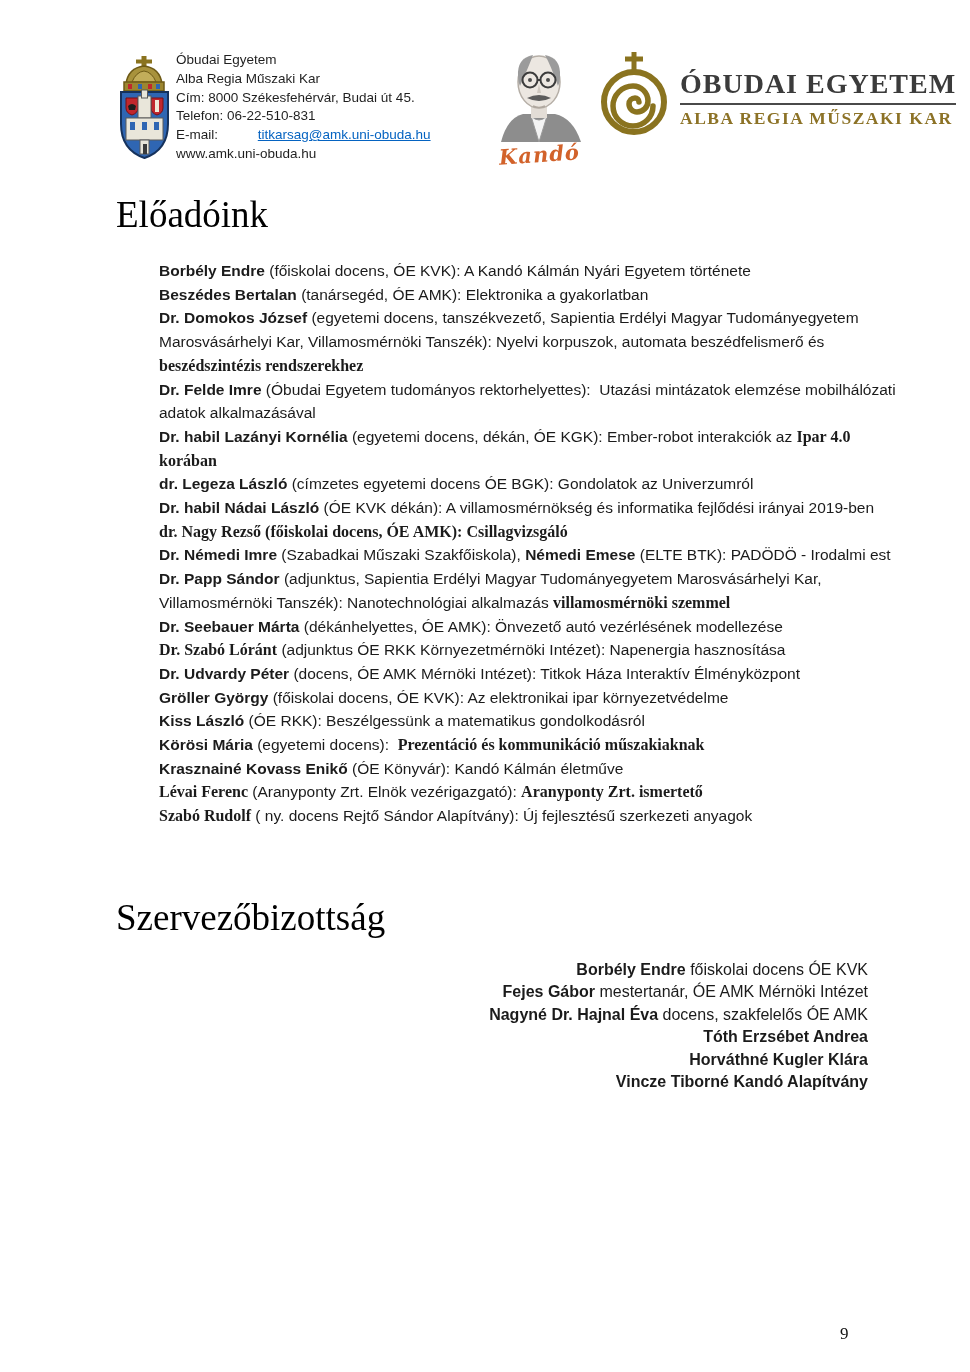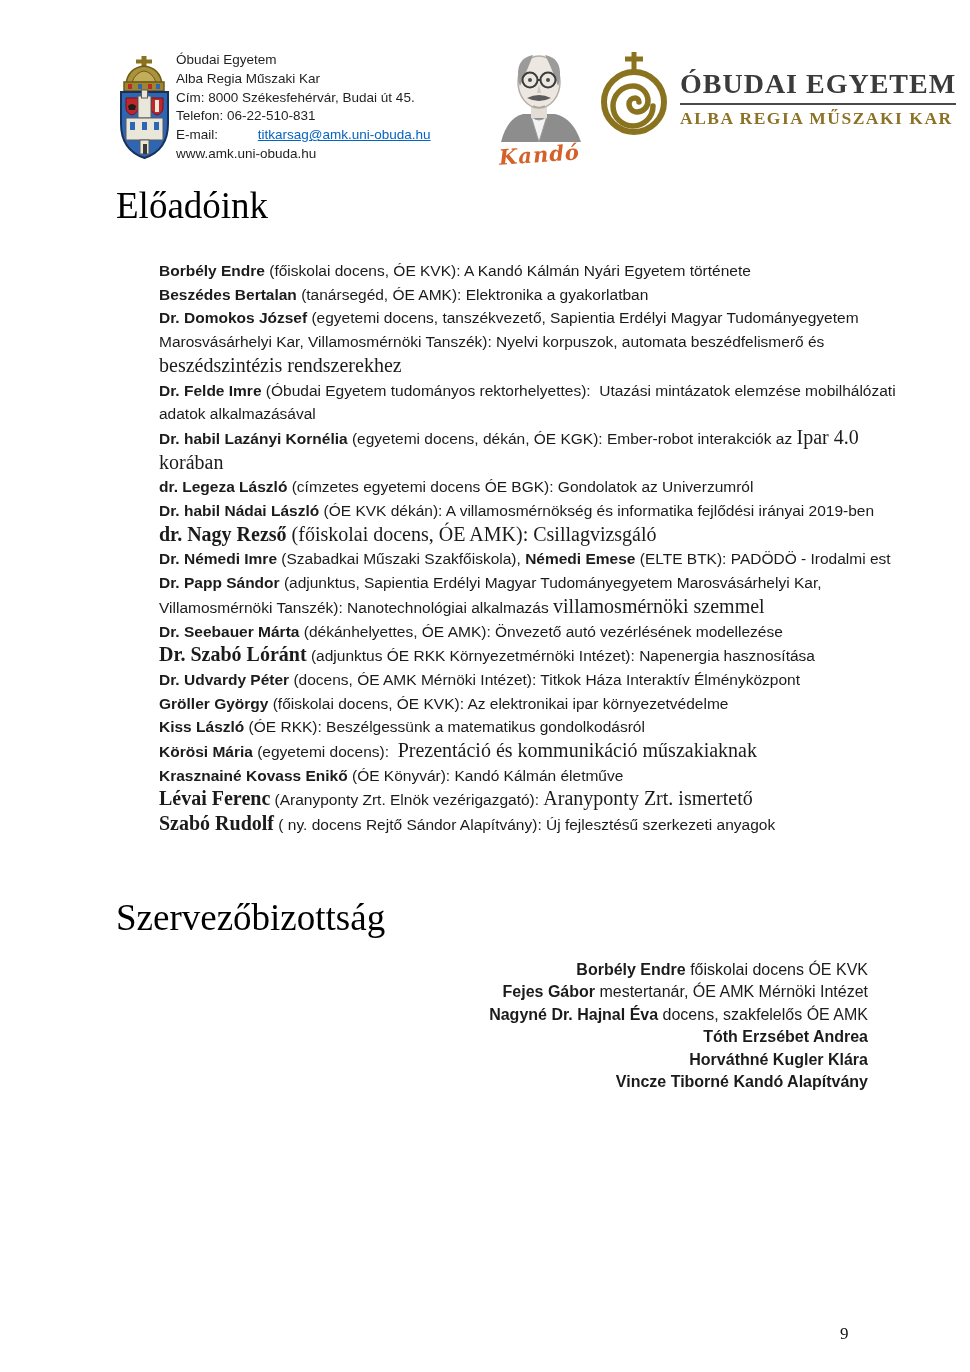--- a/index.html
+++ b/index.html
@@ -14,29 +14,29 @@
   .contact a { color: #0563c1; text-decoration: underline; margin-left: 36px; }
   .portrait-wrap { position: absolute; left: 490px; top: 46px; width: 98px; text-align: center; }
   .kando-script { font-family: "DejaVu Serif", serif; font-style: italic; font-weight: bold; color: #d2622a; font-size: 21px; transform: rotate(-4deg); display: inline-block; margin-top: -4px; letter-spacing: 1px; }
   .oe-logo { position: absolute; left: 598px; top: 50px; display: flex; align-items: flex-start; }
   .oe-logo-text { margin-left: 10px; margin-top: 18px; }
   .oe-logo-title { font-family: "Liberation Serif", serif; font-size: 28px; font-weight: 600; color: #3b3b3b; letter-spacing: 1px; white-space: nowrap; padding-bottom: 3px; border-bottom: 2px solid #4a4a4a; }
   .oe-logo-subtitle { font-family: "Liberation Serif", serif; font-size: 17.5px; font-weight: bold; color: #8c7226; letter-spacing: 1.5px; white-space: nowrap; margin-top: 3px; }
 
   
   .section-title { position: absolute; left: 116px; font-family: "Liberation Serif", serif; font-weight: normal; font-size: 37px; color: #000; letter-spacing: 0; }
-  #speakers-title { top: 184px; font-family: Liberation Serif, serif; }
+  #speakers-title { top: 193px; font-family: Liberation Serif, serif; }
   #committee-title { top: 896px; }
 
   .entries { position: absolute; left: 116px; width: 752px; }
   #speakers-list { top: 259px; font-size: 15.5px; line-height: 23.7px; margin-left: 43px; }
   #committee-list { top: 959px; font-size: 16px; line-height: 22.4px; text-align: right; }
   .entry { white-space: pre-wrap; }
   .entry span.bold { font-weight: bold; }
-  .entry span.serif { font-family: "Liberation Serif", serif; font-size: 20px; }
+  .entry span.serif { font-family: "Liberation Serif", serif; font-size: 16px; font-weight: bold; }
 
   
   .page-number { position: absolute; left: 840px; top: 1324px; font-family: "Liberation Serif", serif; font-size: 17px; color: #111; }
 </style>
 </head>
 <body>
 
 <div class="page">
 
   <div class="crest">

